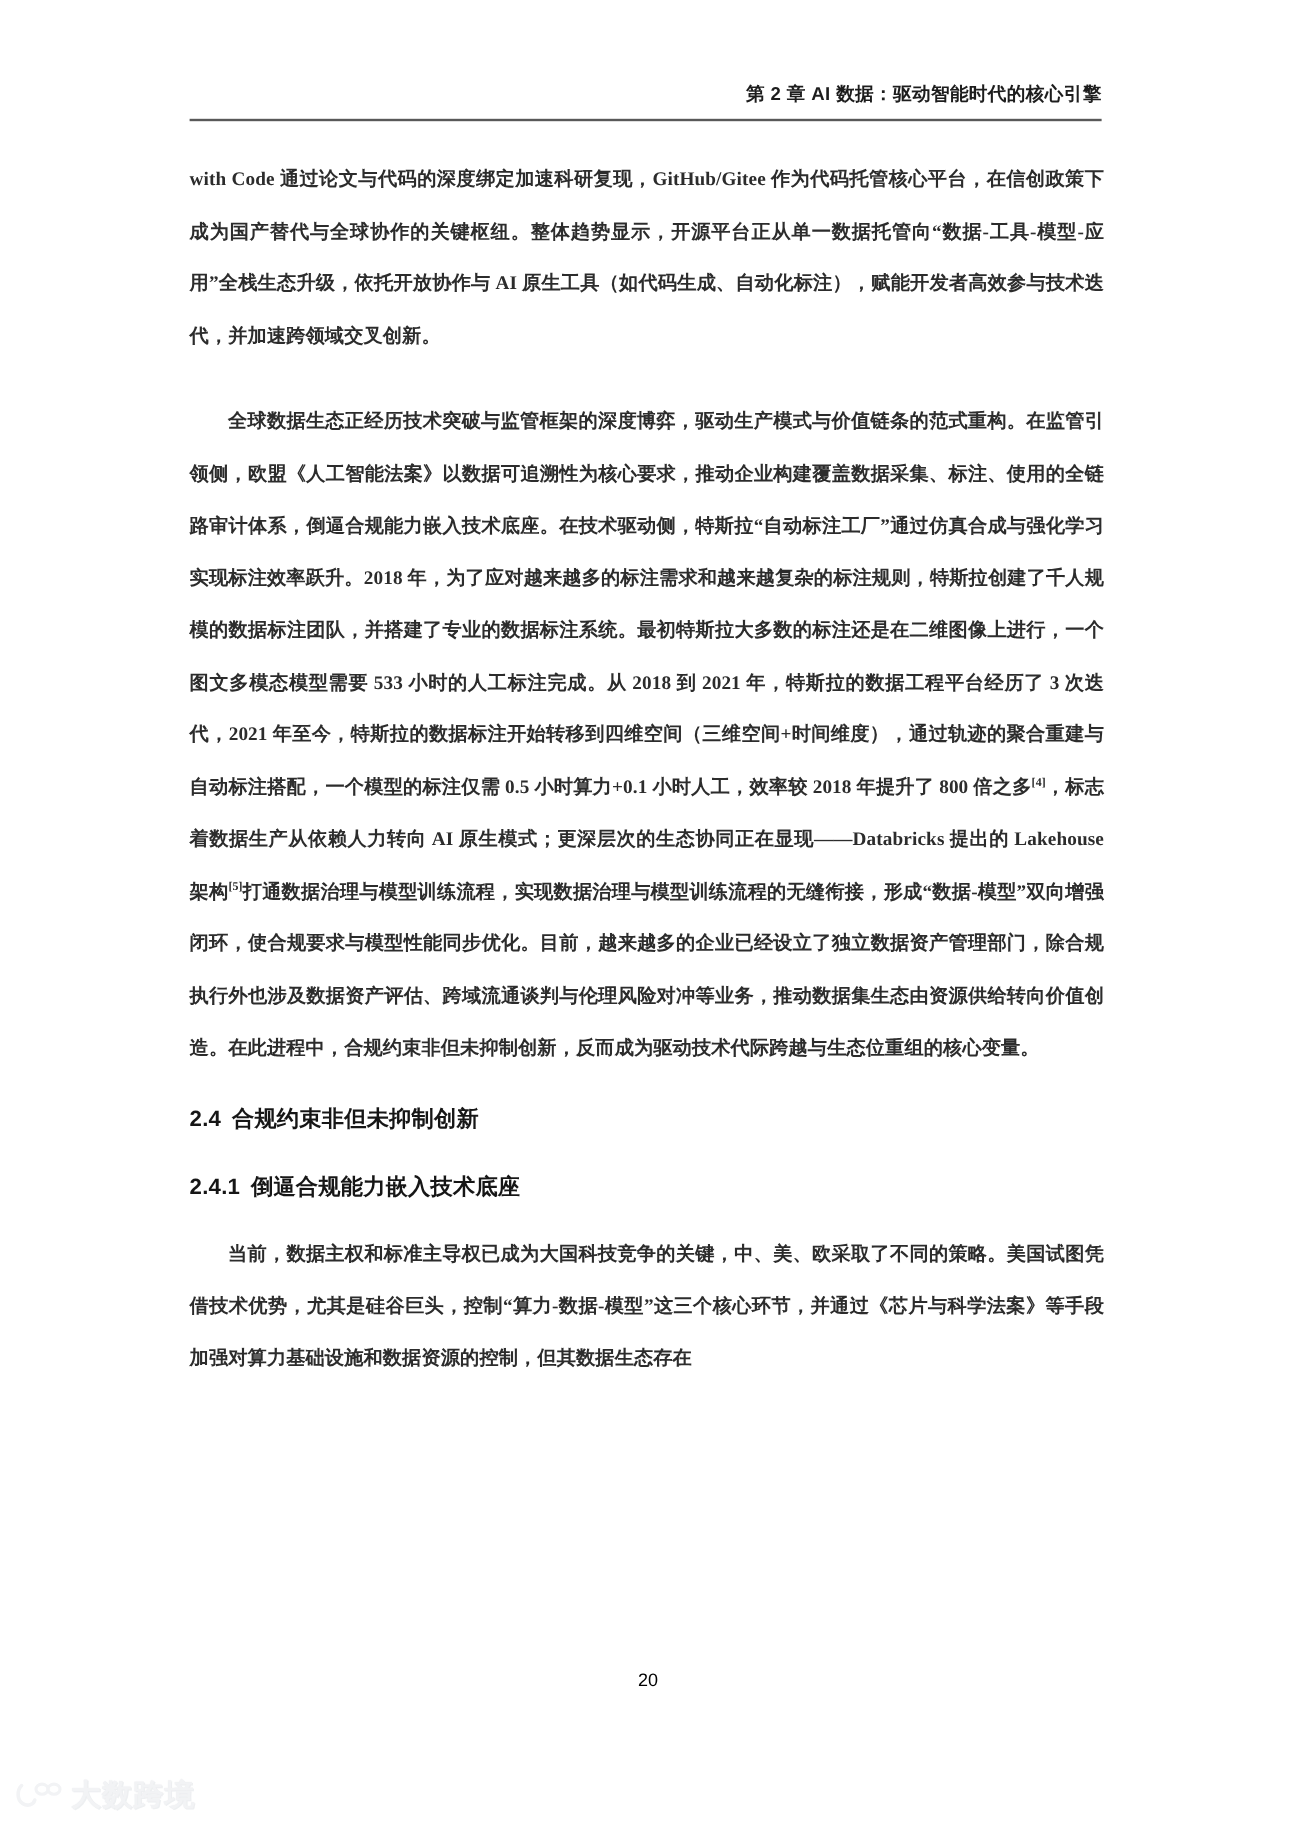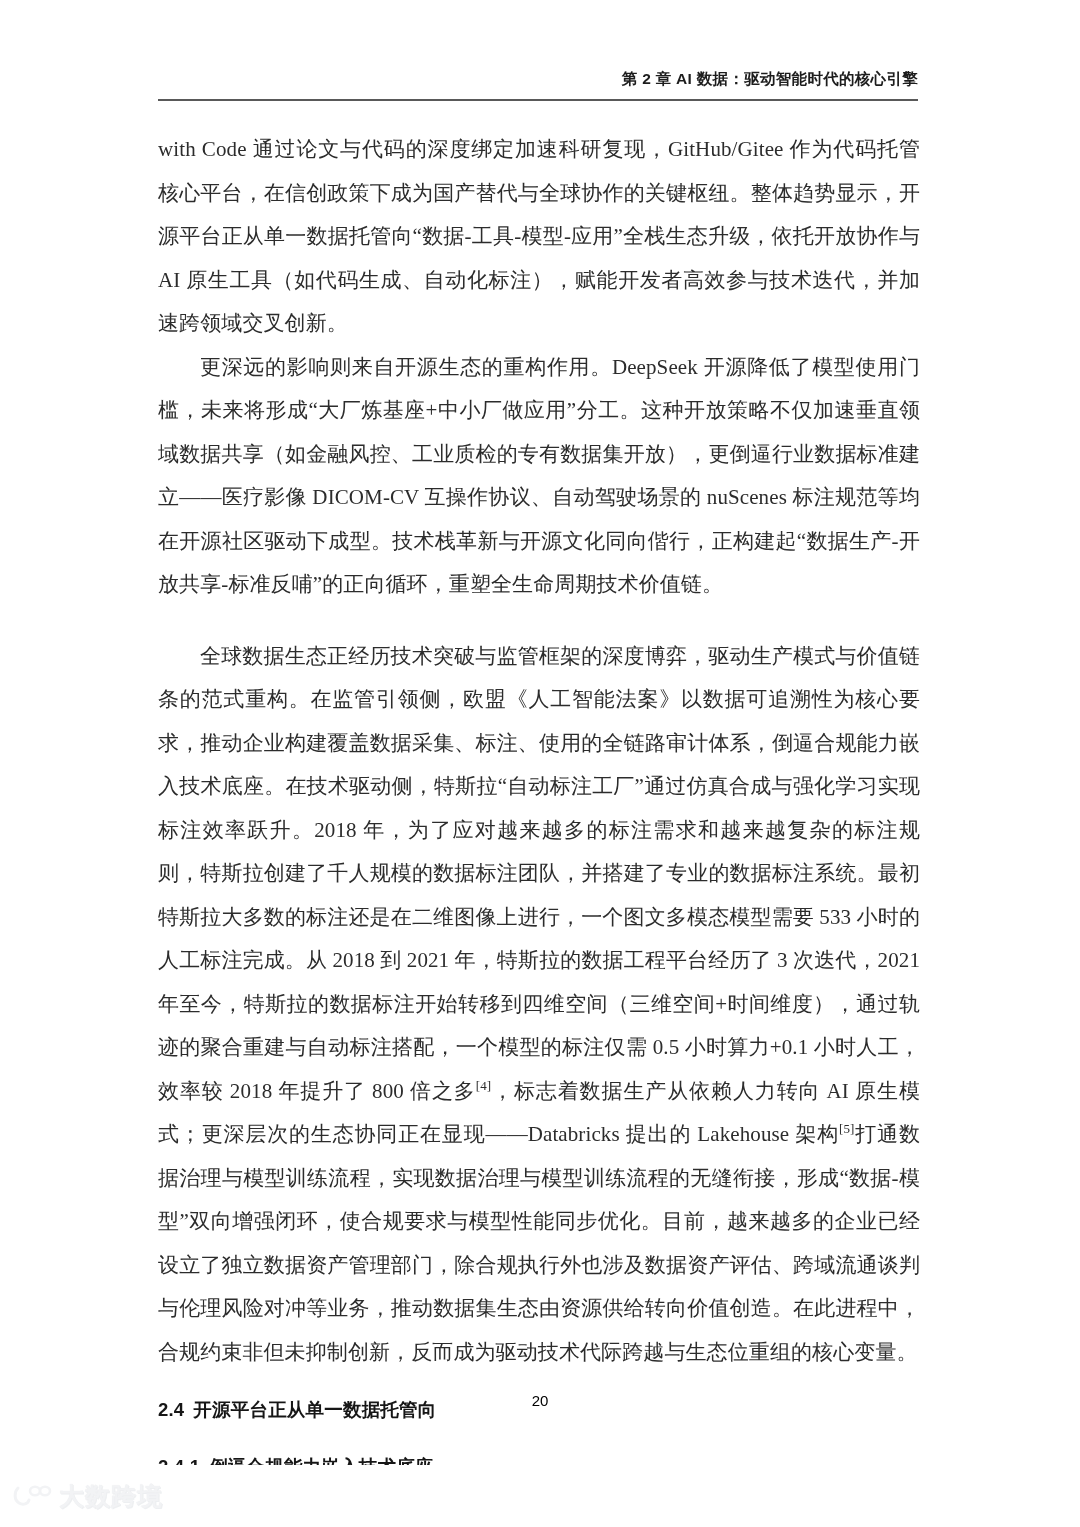--- a/index.html
+++ b/index.html
@@ -44,27 +44,28 @@
   
   .content {
     position: absolute;
     left: 158px;
     top: 128px;
     width: 762px;
   }
 
   p.para {
     margin: 0;
-    font-size: 21px;
+    font-size: 16px;
     line-height: 43.5px;
     text-align: justify;
     text-justify: inter-ideograph;
     color: #2c2c2c;
     font-family: "Liberation Serif", "DejaVu Serif", serif;
     letter-spacing: 0.1px;
+    font-weight: bold;
   }
   p.para.indent { text-indent: 2em; }
 
   h3.heading {
     margin: 0;
     font-family: "Liberation Sans", "DejaVu Sans", sans-serif;
     font-weight: bold;
     font-size: 18.5px;
     color: #161616;
     line-height: 43px;
@@ -134,33 +135,32 @@
 
   <div class="header-area">
     <div class="header-title">第 2 章  AI 数据：驱动智能时代的核心引擎</div>
     <div class="header-rule"></div>
   </div>
 
   <div class="content">
 
     <p class="para">with Code 通过论文与代码的深度绑定加速科研复现，GitHub/Gitee 作为代码托管核心平台，在信创政策下成为国产替代与全球协作的关键枢纽。整体趋势显示，开源平台正从单一数据托管向“数据-工具-模型-应用”全栈生态升级，依托开放协作与 AI 原生工具（如代码生成、自动化标注），赋能开发者高效参与技术迭代，并加速跨领域交叉创新。</p>
 
-    <p class="para indent">更深远的影响则来自开源生态的重构作用。DeepSeek 开源降低了模型使用门槛，未来将形成“大厂炼基座+中小厂做应用”分工。这种开放策略不仅加速垂直领域数据共享（如金融风控、工业质检的专有数据集开放），更倒逼行业数据标准建立——医疗影像 DICOM-CV 互操作协议、自动驾驶场景的 nuScenes 标注规范等均在开源社区驱动下成型。技术栈革新与开源文化同向偕行，正构建起“数据生产-开放共享-标准反哺”的正向循环，重塑全生命周期技术价值链。</p>
 
     <div class="gap-sm"></div>
 
 
     <div class="gap-sm"></div>
 
     <p class="para indent"><span>全球数据生态正经历技术突破与监管框架的深度博弈，驱动生产模式与价值链条的范式重构。在监管引领侧，欧盟《人工智能法案》以数据可追溯性为核心要求，推动企业构建覆盖数据采集、标注、使用的全链路审计体系，倒逼合规能力嵌入技术底座。在技术驱动侧，特斯拉“自动标注工厂”通过仿真合成与强化学习实现标注效率跃升。2018 年，为了应对越来越多的标注需求和越来越复杂的标注规则，特斯拉创建了千人规模的数据标注团队，并搭建了专业的数据标注系统。最初特斯拉大多数的标注还是在二维图像上进行，一个图文多模态模型需要 533 小时的人工标注完成。从 2018 到 2021 年，特斯拉的数据工程平台经历了 3 次迭代，2021 年至今，特斯拉的数据标注开始转移到四维空间（三维空间+时间维度），通过轨迹的聚合重建与自动标注搭配，一个模型的标注仅需 0.5 小时算力+0.1 小时人工，效率较 2018 年提升了 800 倍之多</span><sup class="cite">[4]</sup><span>，标志着数据生产从依赖人力转向 AI 原生模式；更深层次的生态协同正在显现——Databricks 提出的 Lakehouse 架构</span><sup class="cite">[5]</sup><span>打通数据治理与模型训练流程，实现数据治理与模型训练流程的无缝衔接，形成“数据-模型”双向增强闭环，使合规要求与模型性能同步优化。目前，越来越多的企业已经设立了独立数据资产管理部门，除合规执行外也涉及数据资产评估、跨域流通谈判与伦理风险对冲等业务，推动数据集生态由资源供给转向价值创造。在此进程中，合规约束非但未抑制创新，反而成为驱动技术代际跨越与生态位重组的核心变量。</span></p>
 
     <div class="gap-sm"></div>
 
     <h3 class="heading">
-      <span class="sec-num">2.4</span><span>开源平台正从单一数据托管向</span>
+      <span class="sec-num">2.4</span><span>合规约束非但未抑制创新</span>
     </h3>
 
     <div class="gap-sm"></div>
 
     <h3 class="heading">
       <span class="sec-num">2.4.1</span><span>倒逼合规能力嵌入技术底座</span>
     </h3>
 
     <div class="gap-sm"></div>
 

